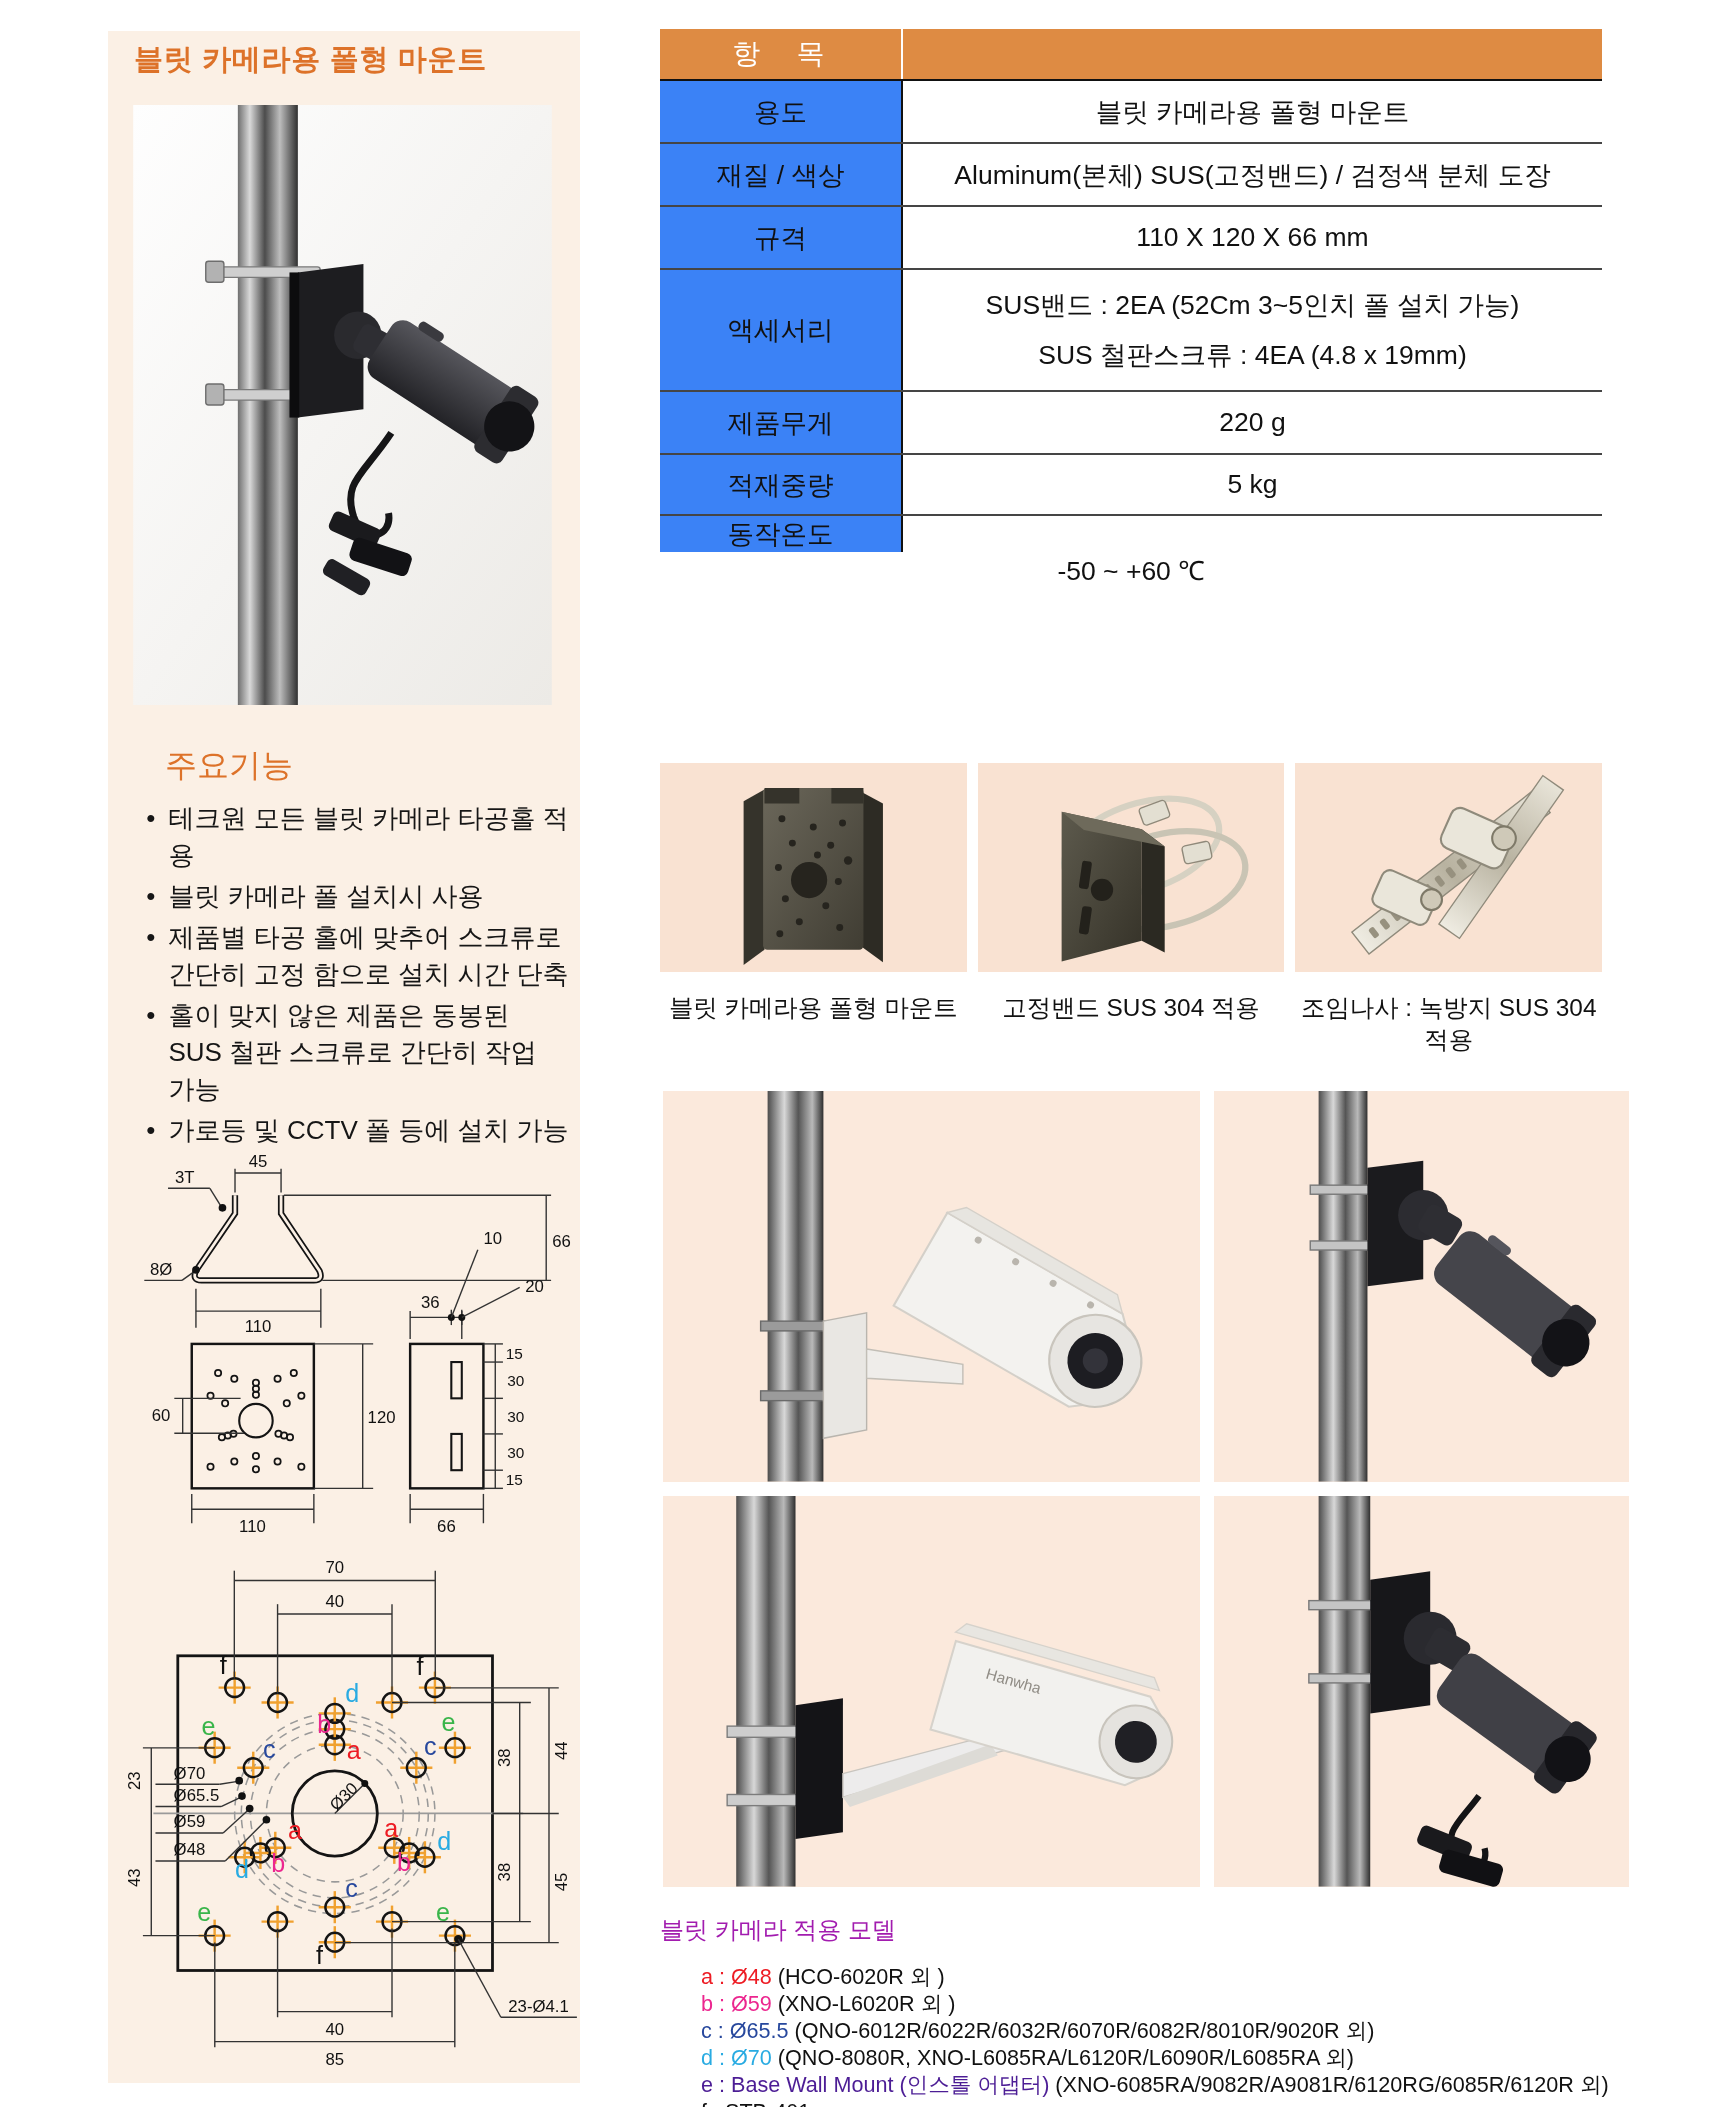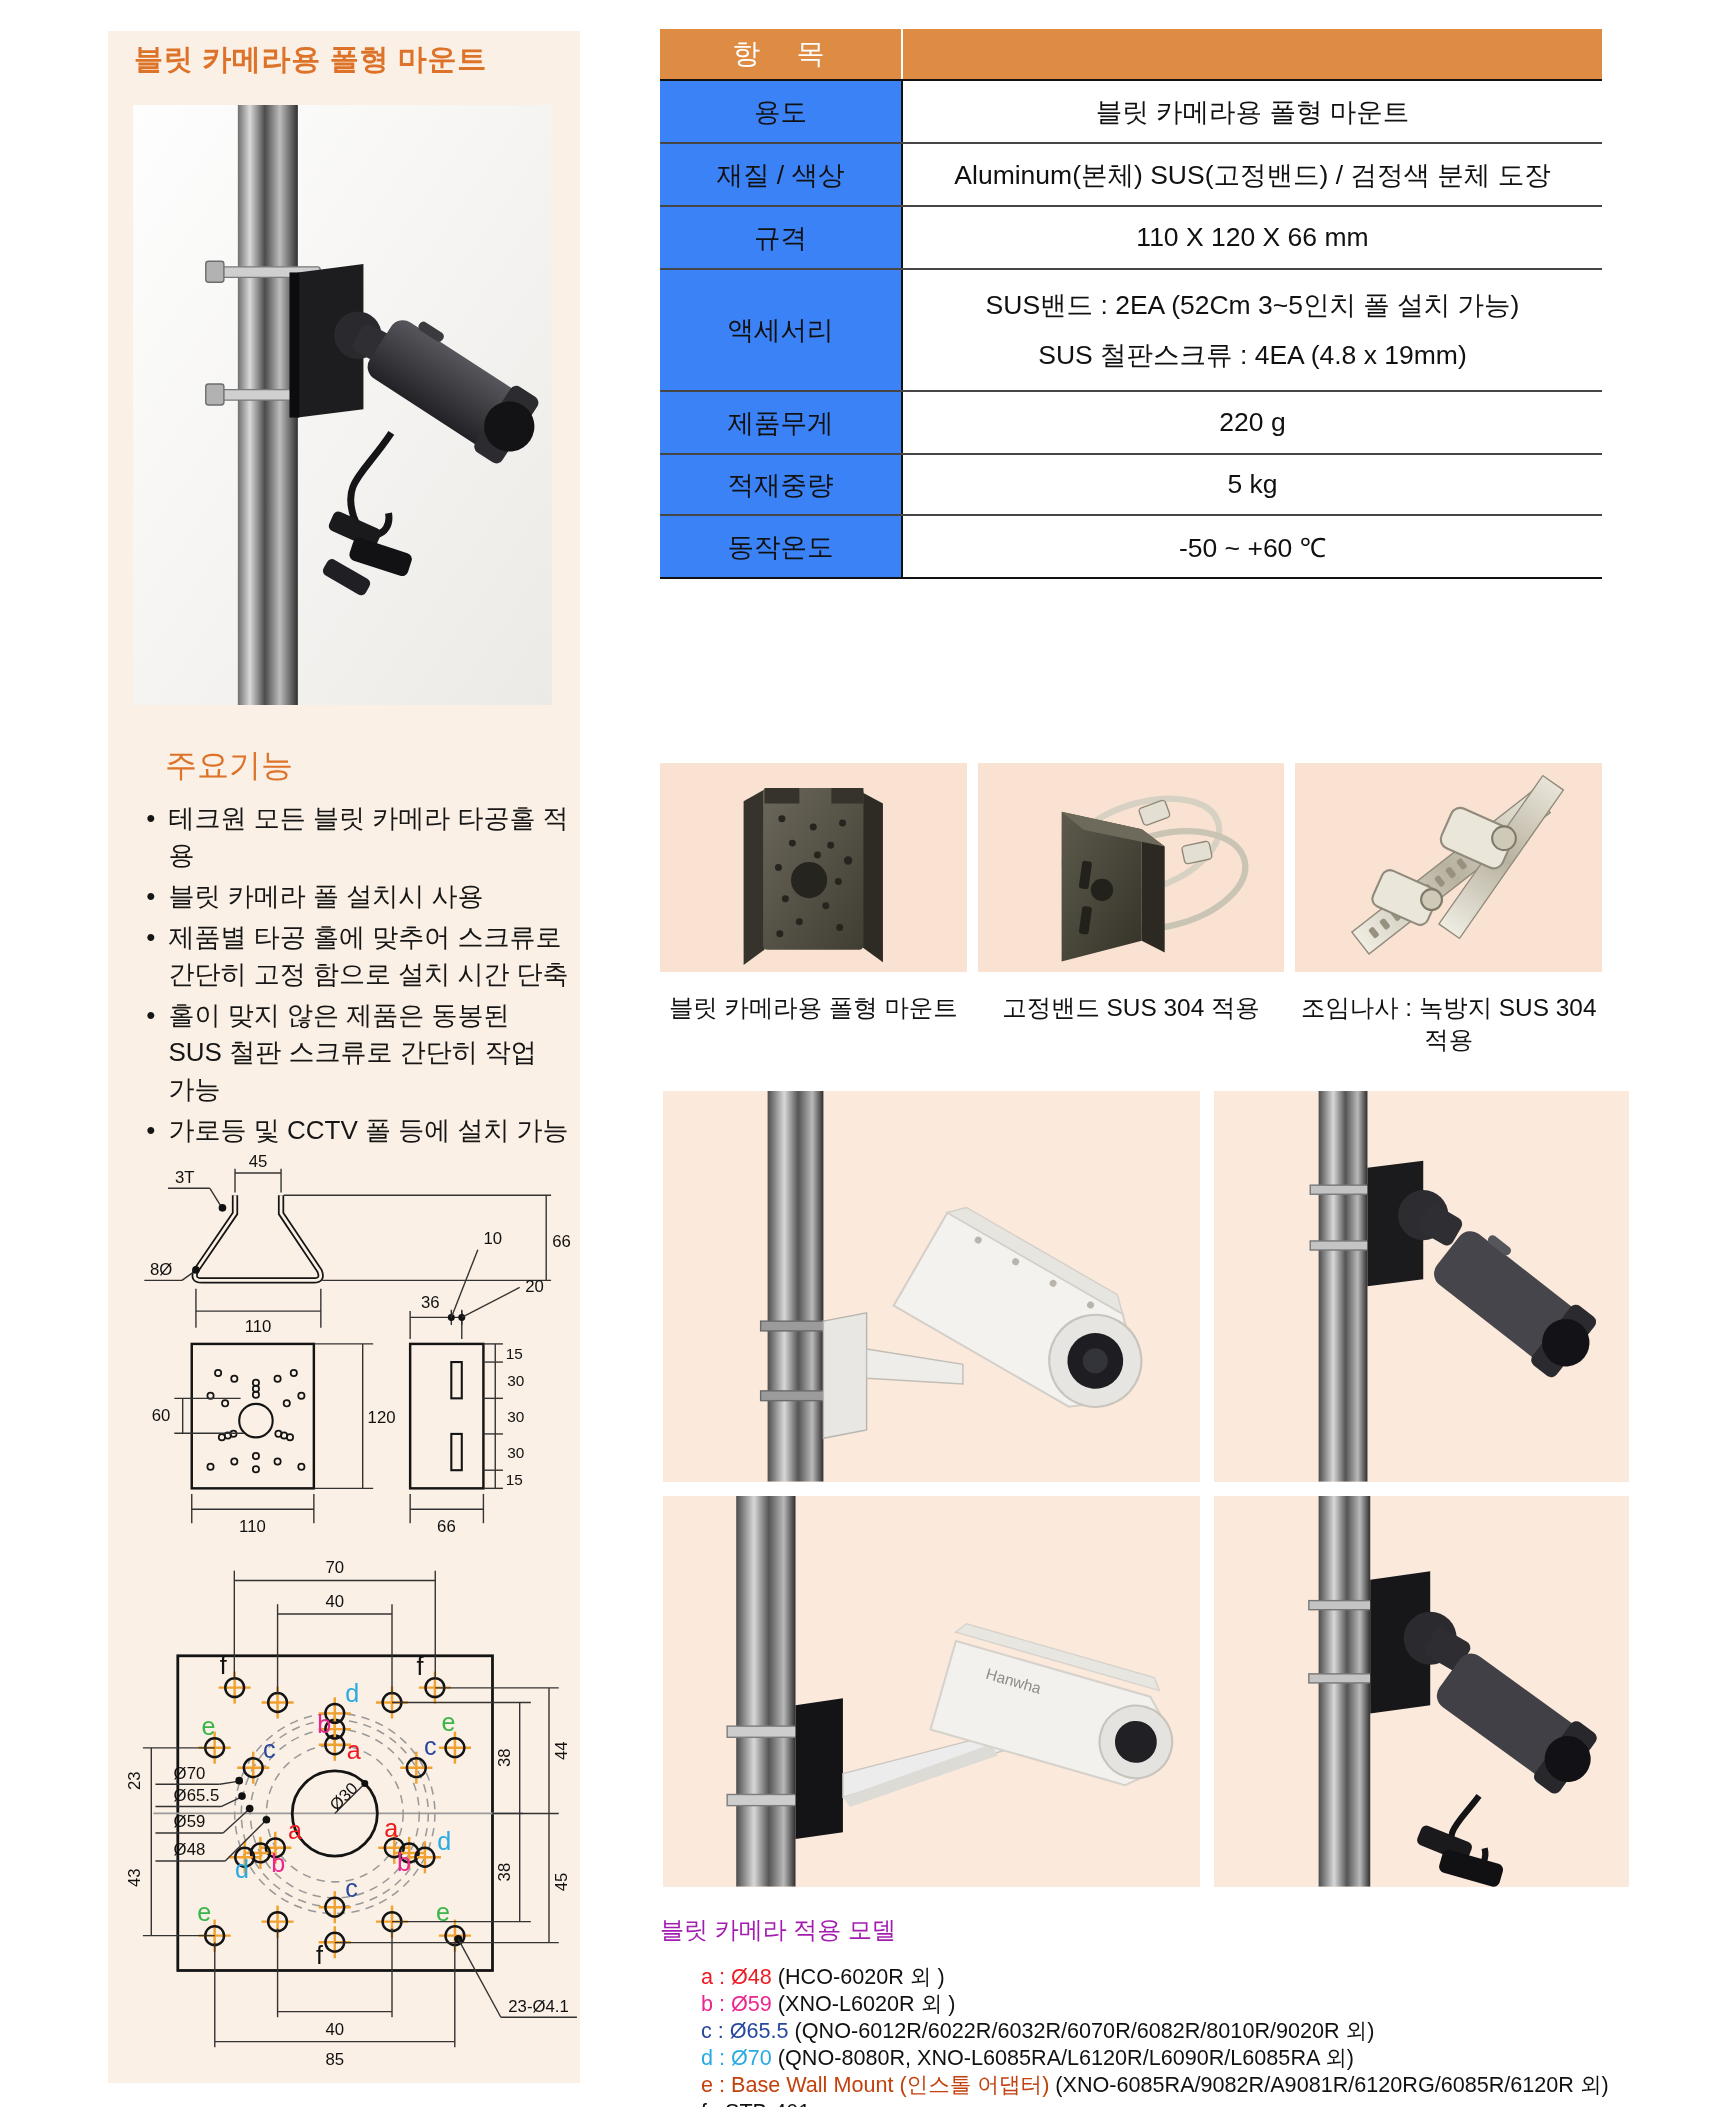--- a/index.html
+++ b/index.html
@@ -18,21 +18,21 @@
   .features li::before{content:"•";position:absolute;left:4.2px;top:0;}
   .techdraw{position:absolute;left:115px;top:1152px;width:464px;height:949px;}
   
   .spec-table{position:absolute;left:660px;top:29px;width:942px;}
   .thead{display:flex;height:50px;background:#de8b43;color:#fff;font-size:28px;}
   .thead .th{display:flex;align-items:center;justify-content:center;letter-spacing:4.2px;}
   .th-item{width:241px;border-right:2.1px solid #fff;}
   .th-spec{flex:1;}
   .tbody{border-top:2.1px solid #111;border-bottom:2.8px solid #111;}
   .trow{display:flex;border-bottom:2.1px solid #454545;font-size:26.5px;}
-  .trow:last-child{border-bottom:none;}
+  .trow:last-child{border-bottom:none;flex-direction:column;}
   .t-item{width:241px;background:#3b82f6;border-right:2.1px solid #111;
     display:flex;align-items:center;justify-content:center;text-align:center;}
   .t-spec{flex:1;background:#fff;display:flex;flex-direction:column;gap:14px;
     align-items:center;justify-content:center;text-align:center;}
   .r0,.r1,.r2{height:61px;}
   .r3{height:120px;}
   .r4{height:61px;}.r5{height:59px;}.r6{height:61px;}
   
   .photos3{position:absolute;left:660px;top:763px;width:942px;display:flex;gap:11.2px;}
   .photo3-wrap{flex:1;display:flex;flex-direction:column;}
@@ -607,17 +607,17 @@
   </svg>
 </div>
 
 <div class="models">
   <div class="models-heading">블릿 카메라 적용 모델</div>
   <div id="model-list">
       <div class="model-line"><span style="color: rgb(237, 28, 36);">a : Ø48</span><span> (HCO-6020R 외 )</span></div>
       <div class="model-line"><span style="color: rgb(236, 38, 143);">b : Ø59</span><span> (XNO-L6020R 외 )</span></div>
       <div class="model-line"><span style="color: rgb(39, 72, 157);">c : Ø65.5</span><span> (QNO-6012R/6022R/6032R/6070R/6082R/8010R/9020R 외)</span></div>
       <div class="model-line"><span style="color: rgb(41, 171, 226);">d : Ø70</span><span> (QNO-8080R, XNO-L6085RA/L6120R/L6090R/L6085RA 외)</span></div>
-      <div class="model-line"><span style="color: #c2410c;">e : Base Wall Mount (인스톨 어댑터)</span><span> (XNO-6085RA/9082R/A9081R/6120RG/6085R/6120R 외)</span></div>
+      <div class="model-line"><span style="color: #4c1d95;">e : Base Wall Mount (인스톨 어댑터)</span><span> (XNO-6085RA/9082R/A9081R/6120RG/6085R/6120R 외)</span></div>
       <div class="model-line"><span style="color: rgb(17, 17, 17);">f :  STB-401</span><span></span></div>
     </div>
 </div>
 
 
 </body></html>

